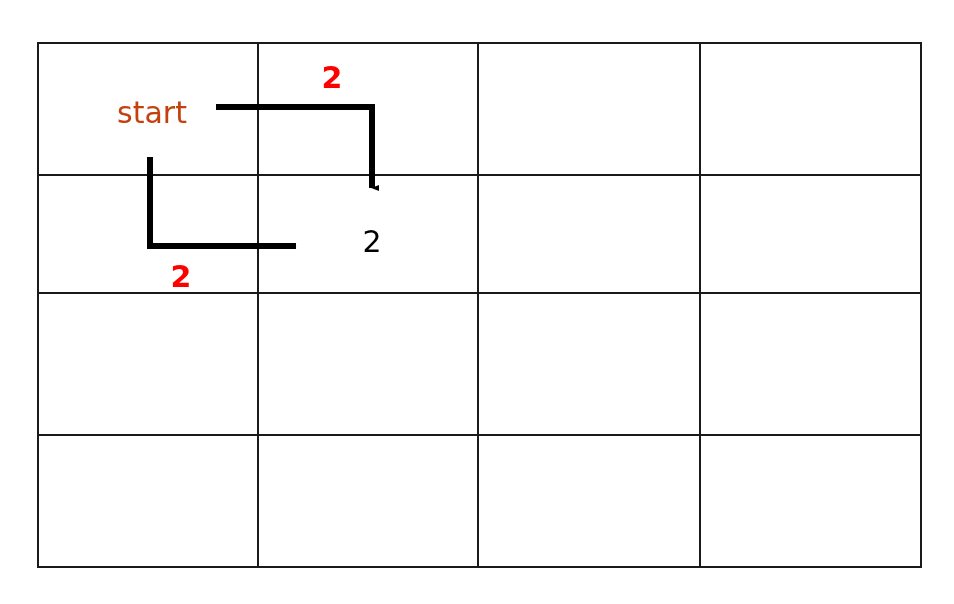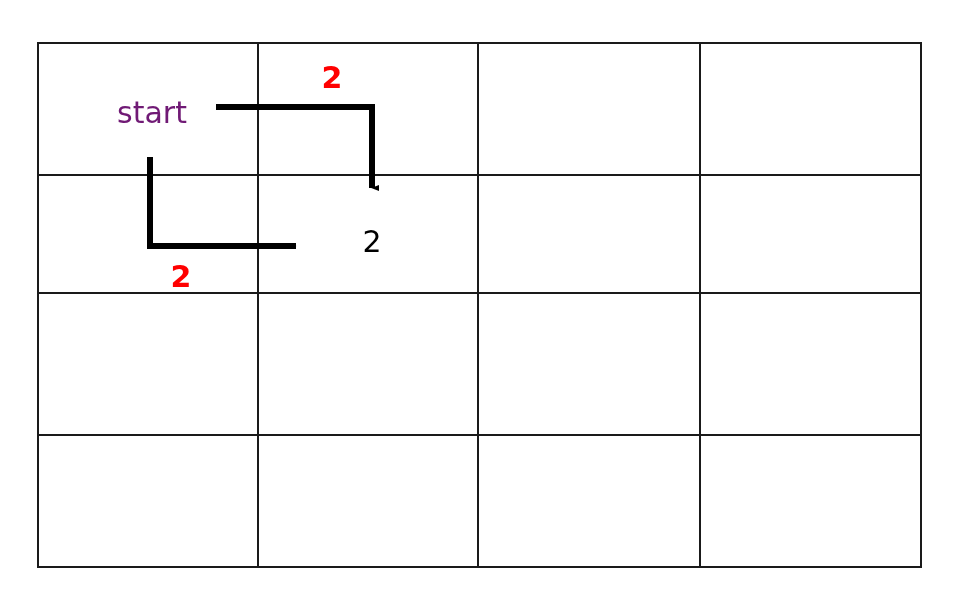--- a/index.html
+++ b/index.html
@@ -33,21 +33,21 @@
 
   
   .lbl {
     position: absolute;
     white-space: nowrap;
     line-height: 1;
     transform: translate(-50%, -50%);
   }
   .lbl-start {
     font-size: 30px;
-    color: #701a75;
+    color: #c2410c;
     font-weight: 400;
   }
   .lbl-cost {
     font-size: 30px;
     color: #ff0000;
     font-weight: 700;
   }
   .lbl-value {
     font-size: 30px;
     color: #000000;

